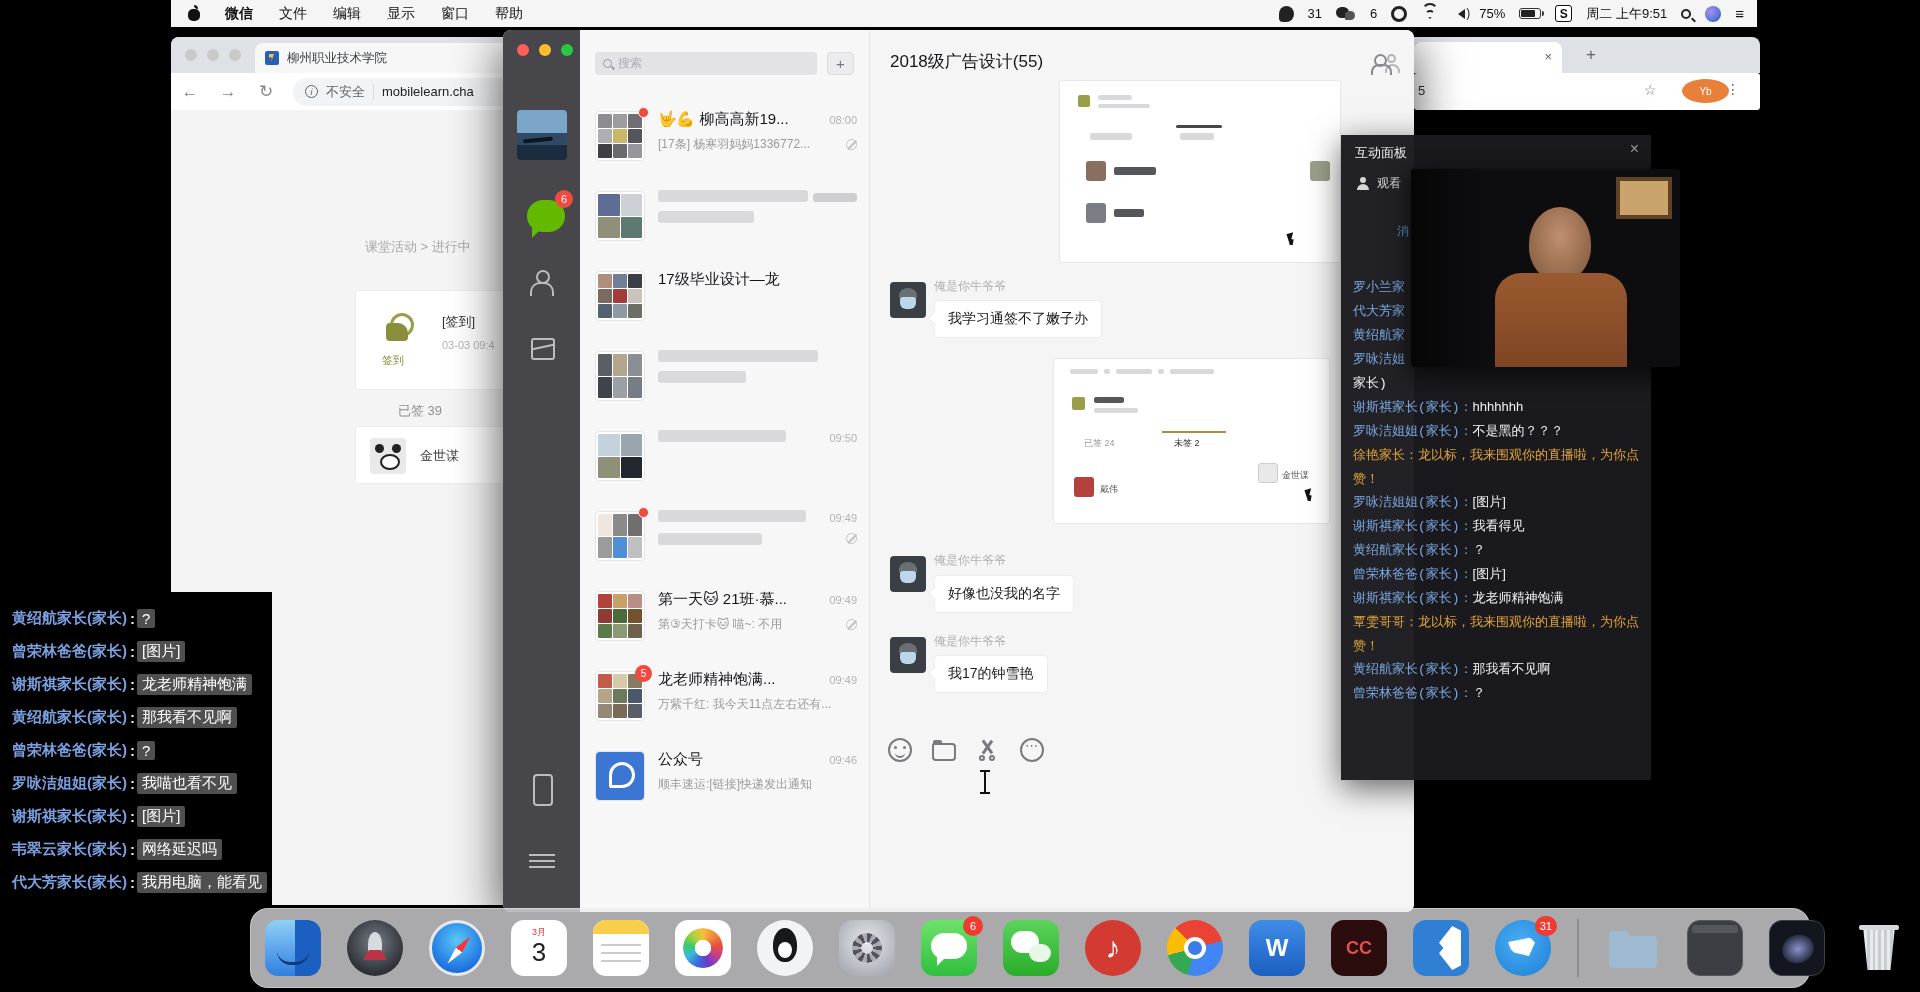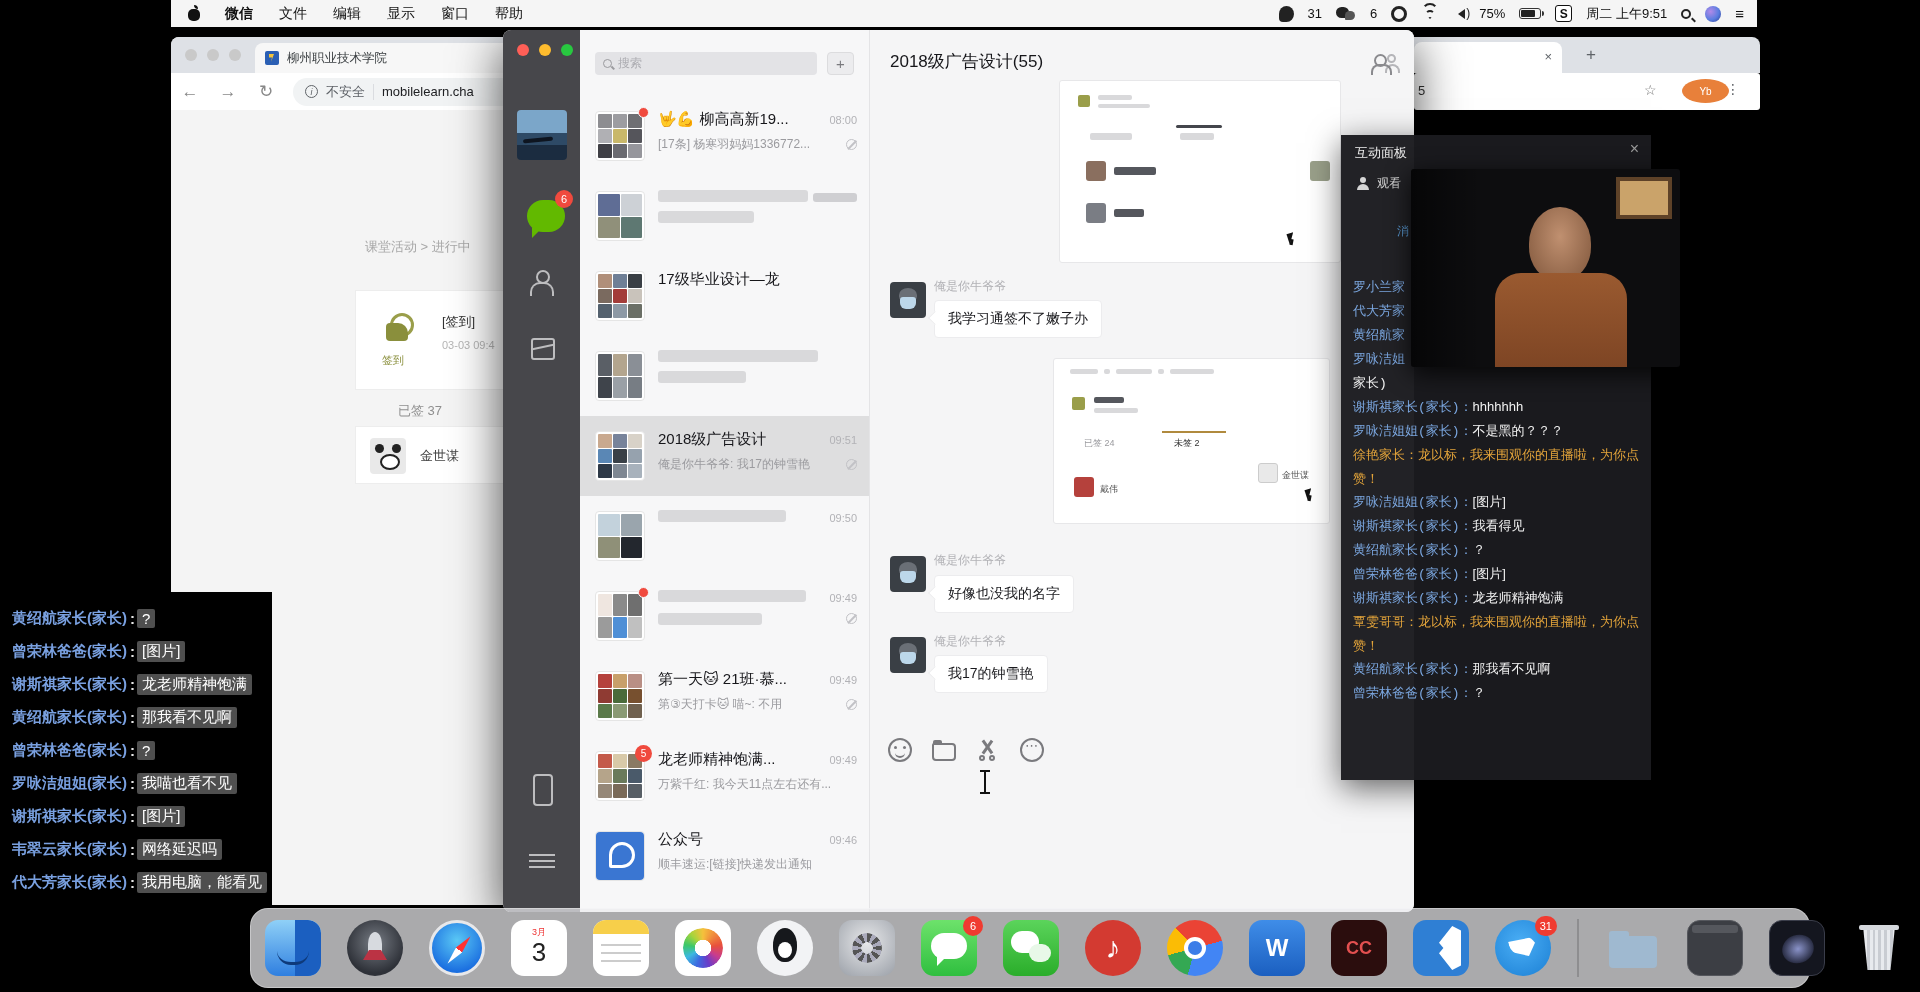--- a/index.html
+++ b/index.html
@@ -318,21 +318,21 @@
     </div>
   </div>
   <div class="pagebg">
     <div class="crumb">课堂活动  &gt;  进行中</div>
     <div class="card1">
       <div class="sign-ic"></div>
       <div class="sign-lab">签到</div>
       <div class="tag">[签到]</div>
       <div class="tm">03-03 09:4</div>
     </div>
-    <div class="signed">已签 37</div>
+    <div class="signed">已签 39</div>
     <div class="card2">
       <div class="panda"></div>
       <div class="nm">金世谋</div>
     </div>
   </div>
 </div>
 
 <div id="winR">
   <div class="strip">
     <div class="tab">
@@ -458,43 +458,20 @@
 
         <span class="cr-time"></span>
       </div>
       <div class="cr2">
               <span class="bar" style="width: 88px; margin-top: 2px;"></span>
         <span class="cr-sub ell"></span>
       </div>
     </div>
   </div>
 
-  <div class="chat-row selected">
-    <div class="chat-av g9">
-            <i style="background: rgb(201, 169, 143);"></i>
-            <i style="background: rgb(119, 131, 154);"></i>
-            <i style="background: rgb(216, 210, 200);"></i>
-            <i style="background: rgb(90, 135, 181);"></i>
-            <i style="background: rgb(57, 64, 71);"></i>
-            <i style="background: rgb(150, 162, 174);"></i>
-            <i style="background: rgb(46, 57, 71);"></i>
-            <i style="background: rgb(126, 135, 146);"></i>
-            <i style="background: rgb(168, 178, 188);"></i>
-          </div>
-    <div class="chat-mid">
-      <div class="cr1">
-        <span class="cr-title ell">2018级广告设计</span>
-        <span class="cr-time">09:51</span>
-      </div>
-      <div class="cr2">
-        <span class="cr-sub ell">俺是你牛爷爷: 我17的钟雪艳</span>
-      <span class="mute"></span>
-            </div>
-    </div>
-  </div>
 
   <div class="chat-row">
     <div class="chat-av g4">
             <i style="background: rgb(195, 210, 220);"></i>
             <i style="background: rgb(154, 165, 173);"></i>
             <i style="background: rgb(143, 144, 120);"></i>
             <i style="background: rgb(35, 39, 46);"></i>
           </div>
     <div class="chat-mid">
       <div class="cr1">

